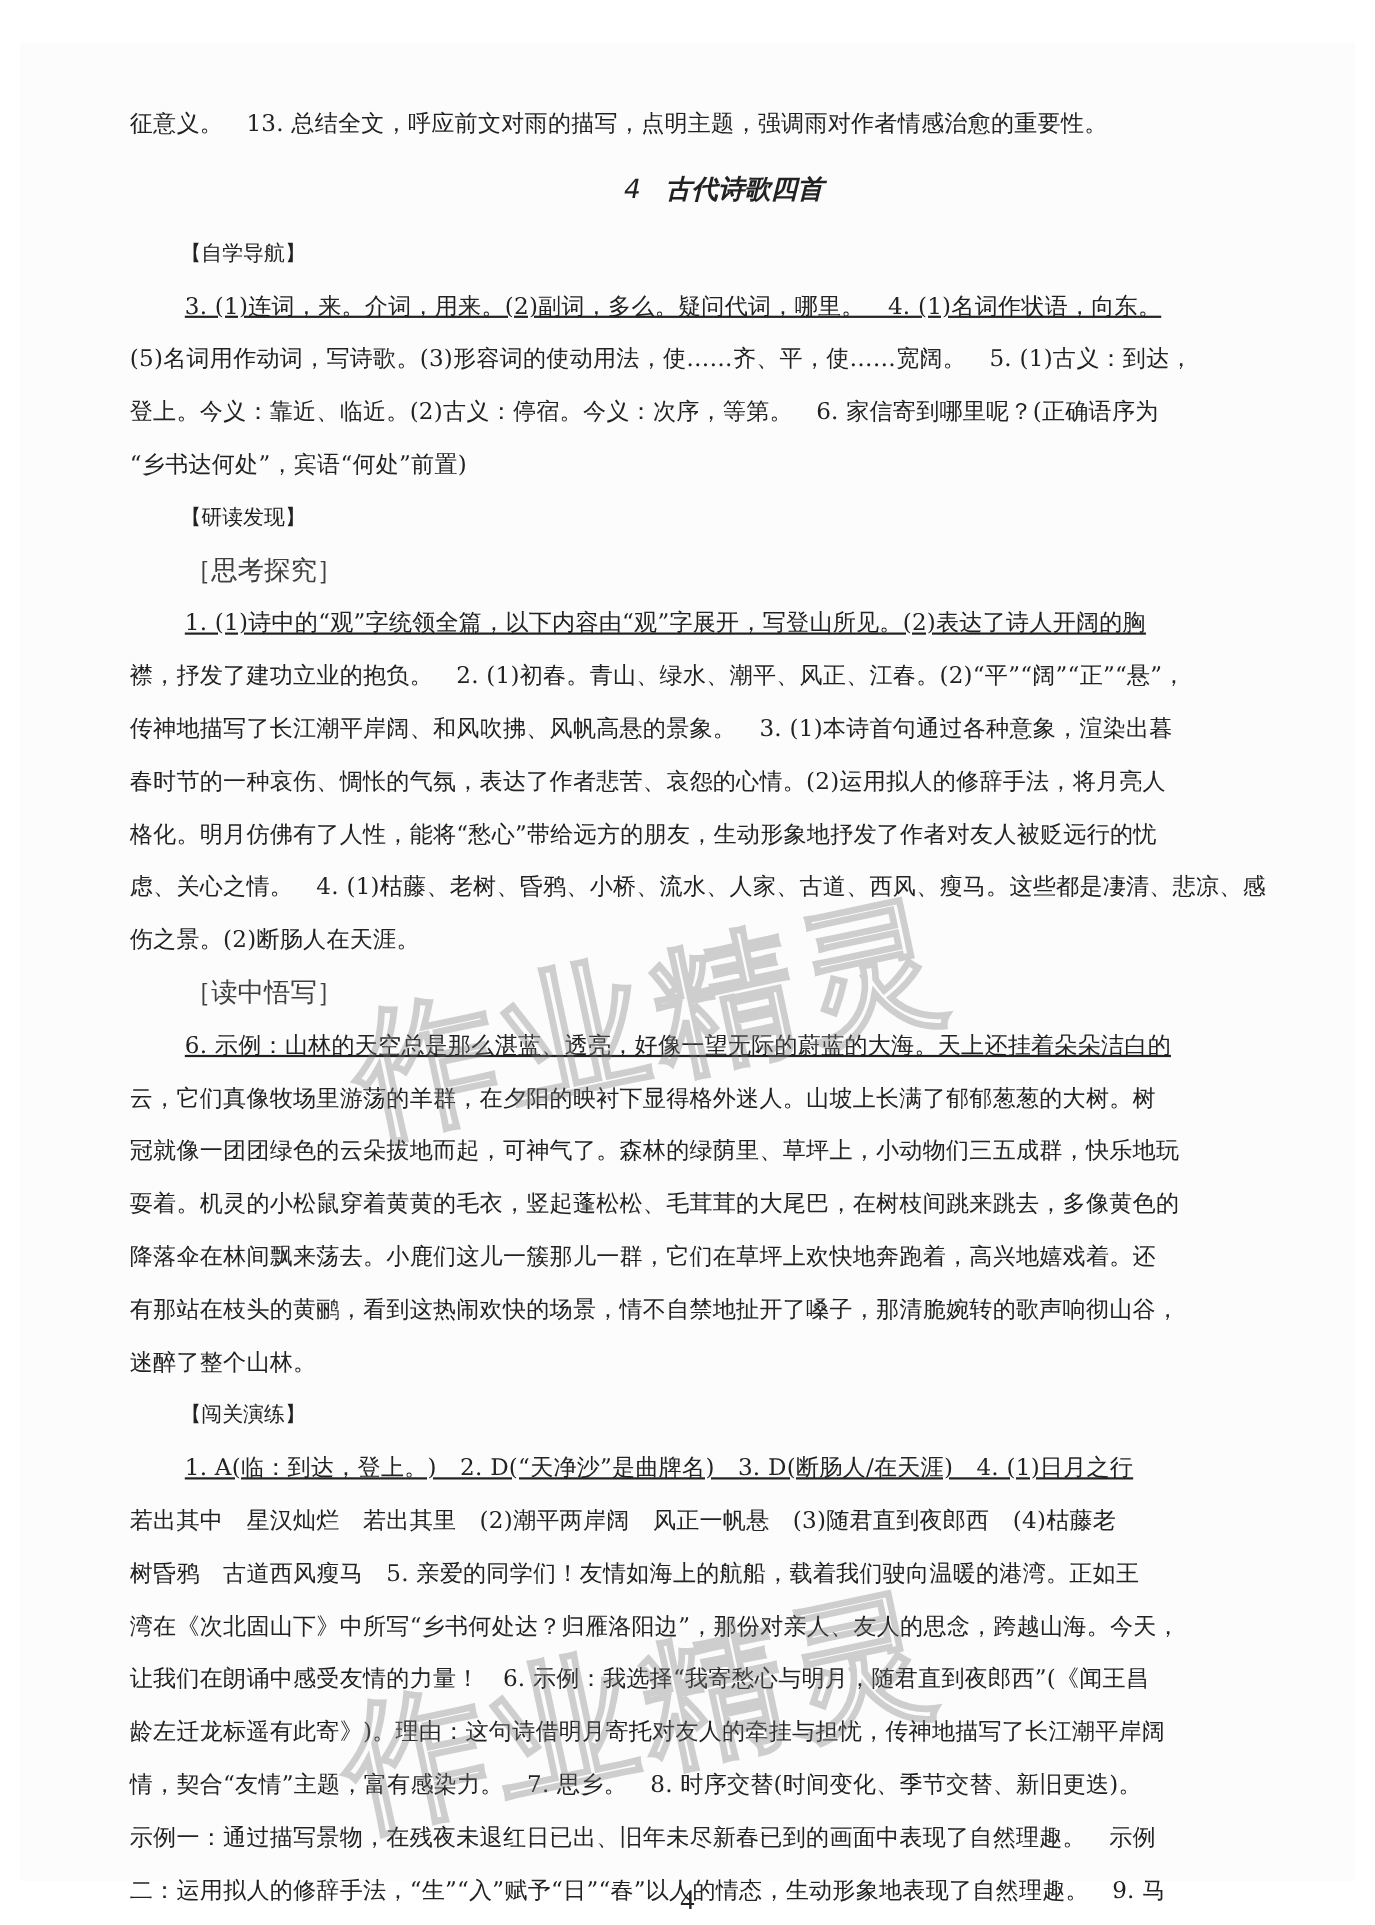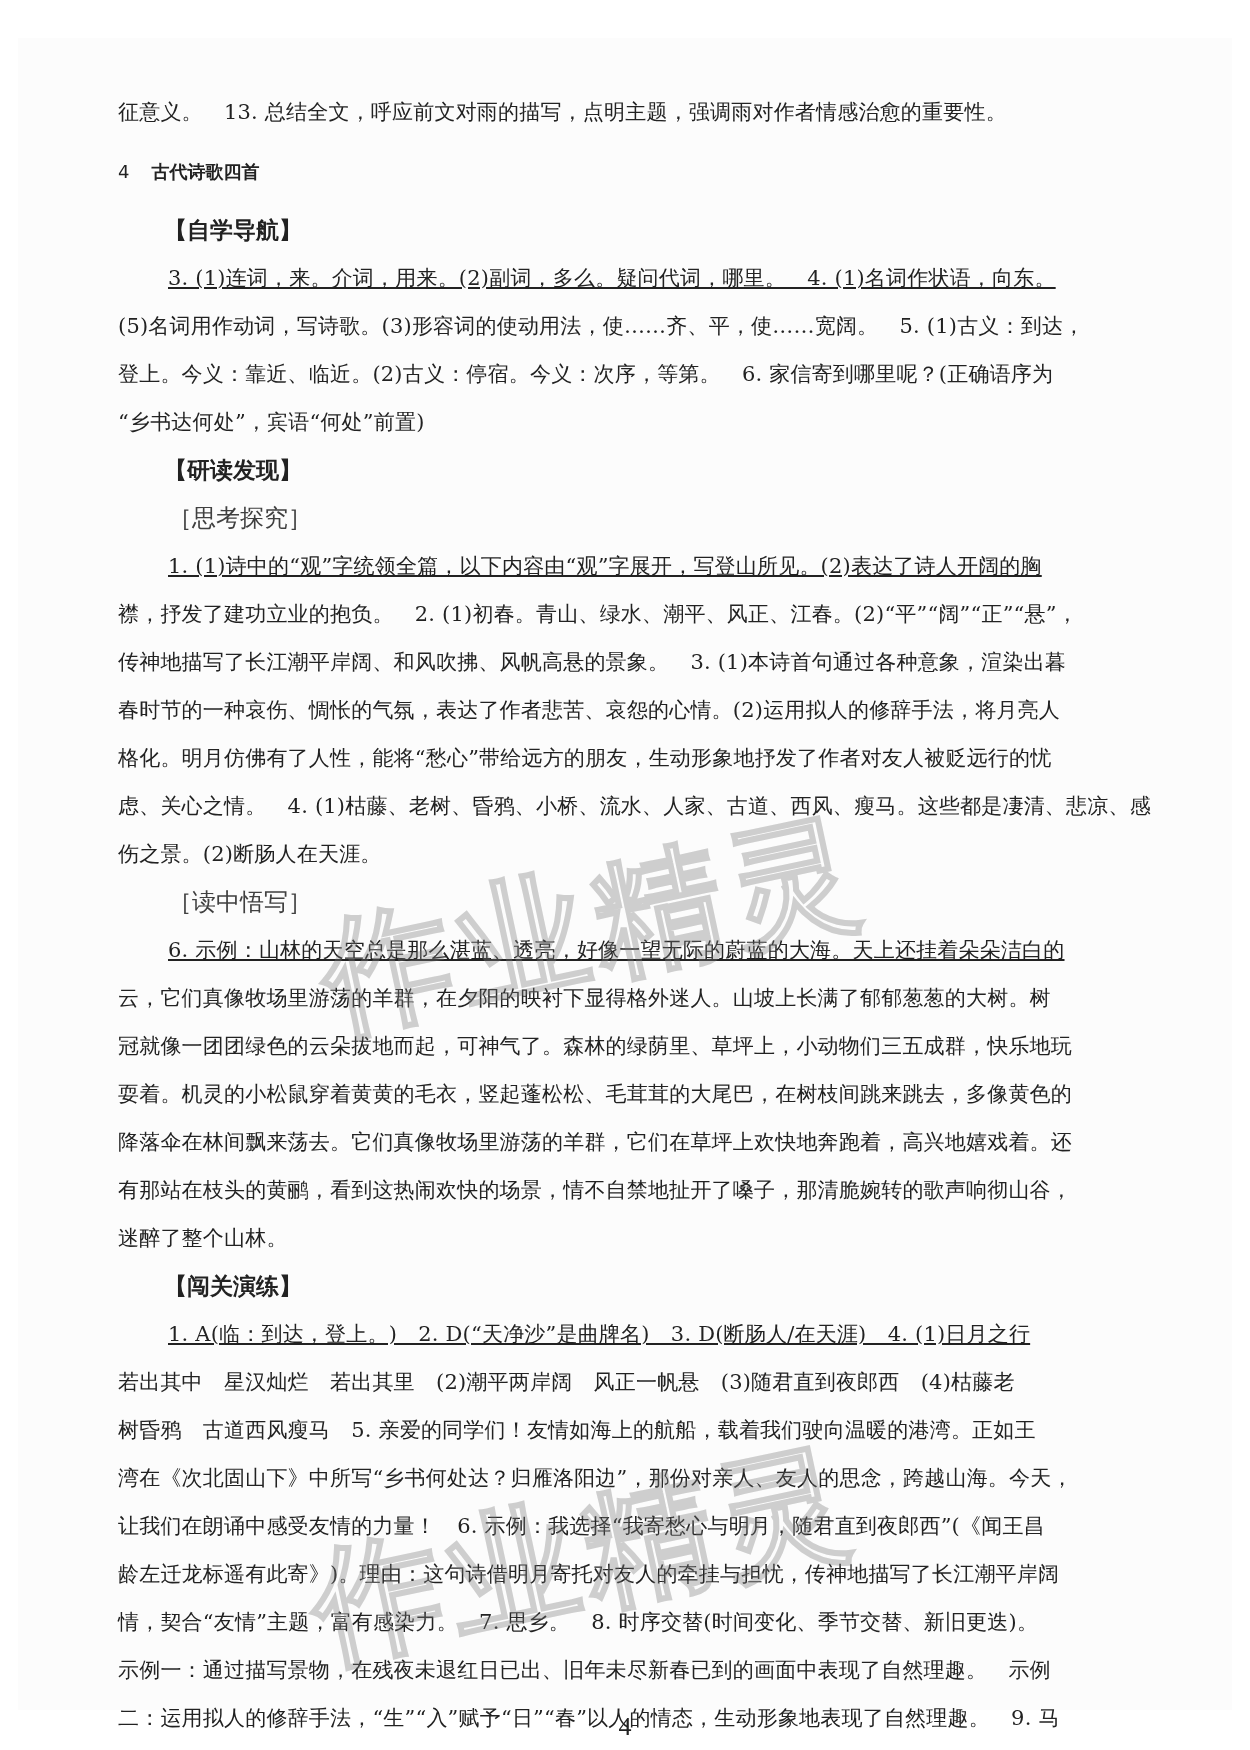--- a/index.html
+++ b/index.html
@@ -24,33 +24,35 @@
   }
   .line {
     font-size: 21px;
     line-height: 48px;
     height: 48px;
     white-space: nowrap;
     letter-spacing: 0.2px;
   }
   .indent { padding-left: 50px; text-decoration: underline; }
   .title {
+    text-align: center;
     font-family: "DejaVu Sans", "Liberation Sans", sans-serif;
     font-weight: bold;
-    font-size: 18px;
+    font-size: 24px;
     line-height: 48px;
     height: 48px;
     margin: 12px 0 10px;
     padding-left: 0;
+    font-style: italic;
   }
   .title .num { margin-right: 22px; font-weight: normal; }
   .section-head {
     font-family: "DejaVu Sans", "Liberation Sans", sans-serif;
-    font-weight: bold;
-    font-size: 23px;
+    font-weight: normal;
+    font-size: 19px;
     line-height: 48px;
     height: 48px;
     padding-left: 46px;
   }
   .sub-head {
     font-size: 24px;
     line-height: 48px;
     height: 48px;
     padding-left: 50px;
     color: #404040;
@@ -103,21 +105,21 @@
     <div class="line">春时节的一种哀伤、惆怅的气氛，表达了作者悲苦、哀怨的心情。(2)运用拟人的修辞手法，将月亮人</div>
     <div class="line">格化。明月仿佛有了人性，能将“愁心”带给远方的朋友，生动形象地抒发了作者对友人被贬远行的忧</div>
     <div class="line">虑、关心之情。　4. (1)枯藤、老树、昏鸦、小桥、流水、人家、古道、西风、瘦马。这些都是凄清、悲凉、感</div>
     <div class="line">伤之景。(2)断肠人在天涯。</div>
 
     <div class="sub-head">［读中悟写］</div>
     <div class="line indent kai">6. 示例：山林的天空总是那么湛蓝、透亮，好像一望无际的蔚蓝的大海。天上还挂着朵朵洁白的</div>
     <div class="line kai">云，它们真像牧场里游荡的羊群，在夕阳的映衬下显得格外迷人。山坡上长满了郁郁葱葱的大树。树</div>
     <div class="line kai">冠就像一团团绿色的云朵拔地而起，可神气了。森林的绿荫里、草坪上，小动物们三五成群，快乐地玩</div>
     <div class="line kai">耍着。机灵的小松鼠穿着黄黄的毛衣，竖起蓬松松、毛茸茸的大尾巴，在树枝间跳来跳去，多像黄色的</div>
-    <div class="line kai">降落伞在林间飘来荡去。它们真像牧场里游荡的羊群，它们在草坪上欢快地奔跑着，高兴地嬉戏着。还</div>
+    <div class="line kai">降落伞在林间飘来荡去。小鹿们这儿一簇那儿一群，它们在草坪上欢快地奔跑着，高兴地嬉戏着。还</div>
     <div class="line kai">有那站在枝头的黄鹂，看到这热闹欢快的场景，情不自禁地扯开了嗓子，那清脆婉转的歌声响彻山谷，</div>
     <div class="line kai">迷醉了整个山林。</div>
 
     <div class="section-head">【闯关演练】</div>
     <div class="line indent">1. A(临：到达，登上。)　2. D(“天净沙”是曲牌名)　3. D(断肠人/在天涯)　4. (1)日月之行</div>
     <div class="line">若出其中　星汉灿烂　若出其里　(2)潮平两岸阔　风正一帆悬　(3)随君直到夜郎西　(4)枯藤老</div>
     <div class="line">树昏鸦　古道西风瘦马　5. 亲爱的同学们！友情如海上的航船，载着我们驶向温暖的港湾。正如王</div>
     <div class="line">湾在《次北固山下》中所写“乡书何处达？归雁洛阳边”，那份对亲人、友人的思念，跨越山海。今天，</div>
     <div class="line">让我们在朗诵中感受友情的力量！　6. 示例：我选择“我寄愁心与明月，随君直到夜郎西”(《闻王昌</div>
     <div class="line">龄左迁龙标遥有此寄》)。理由：这句诗借明月寄托对友人的牵挂与担忧，传神地描写了长江潮平岸阔</div>

